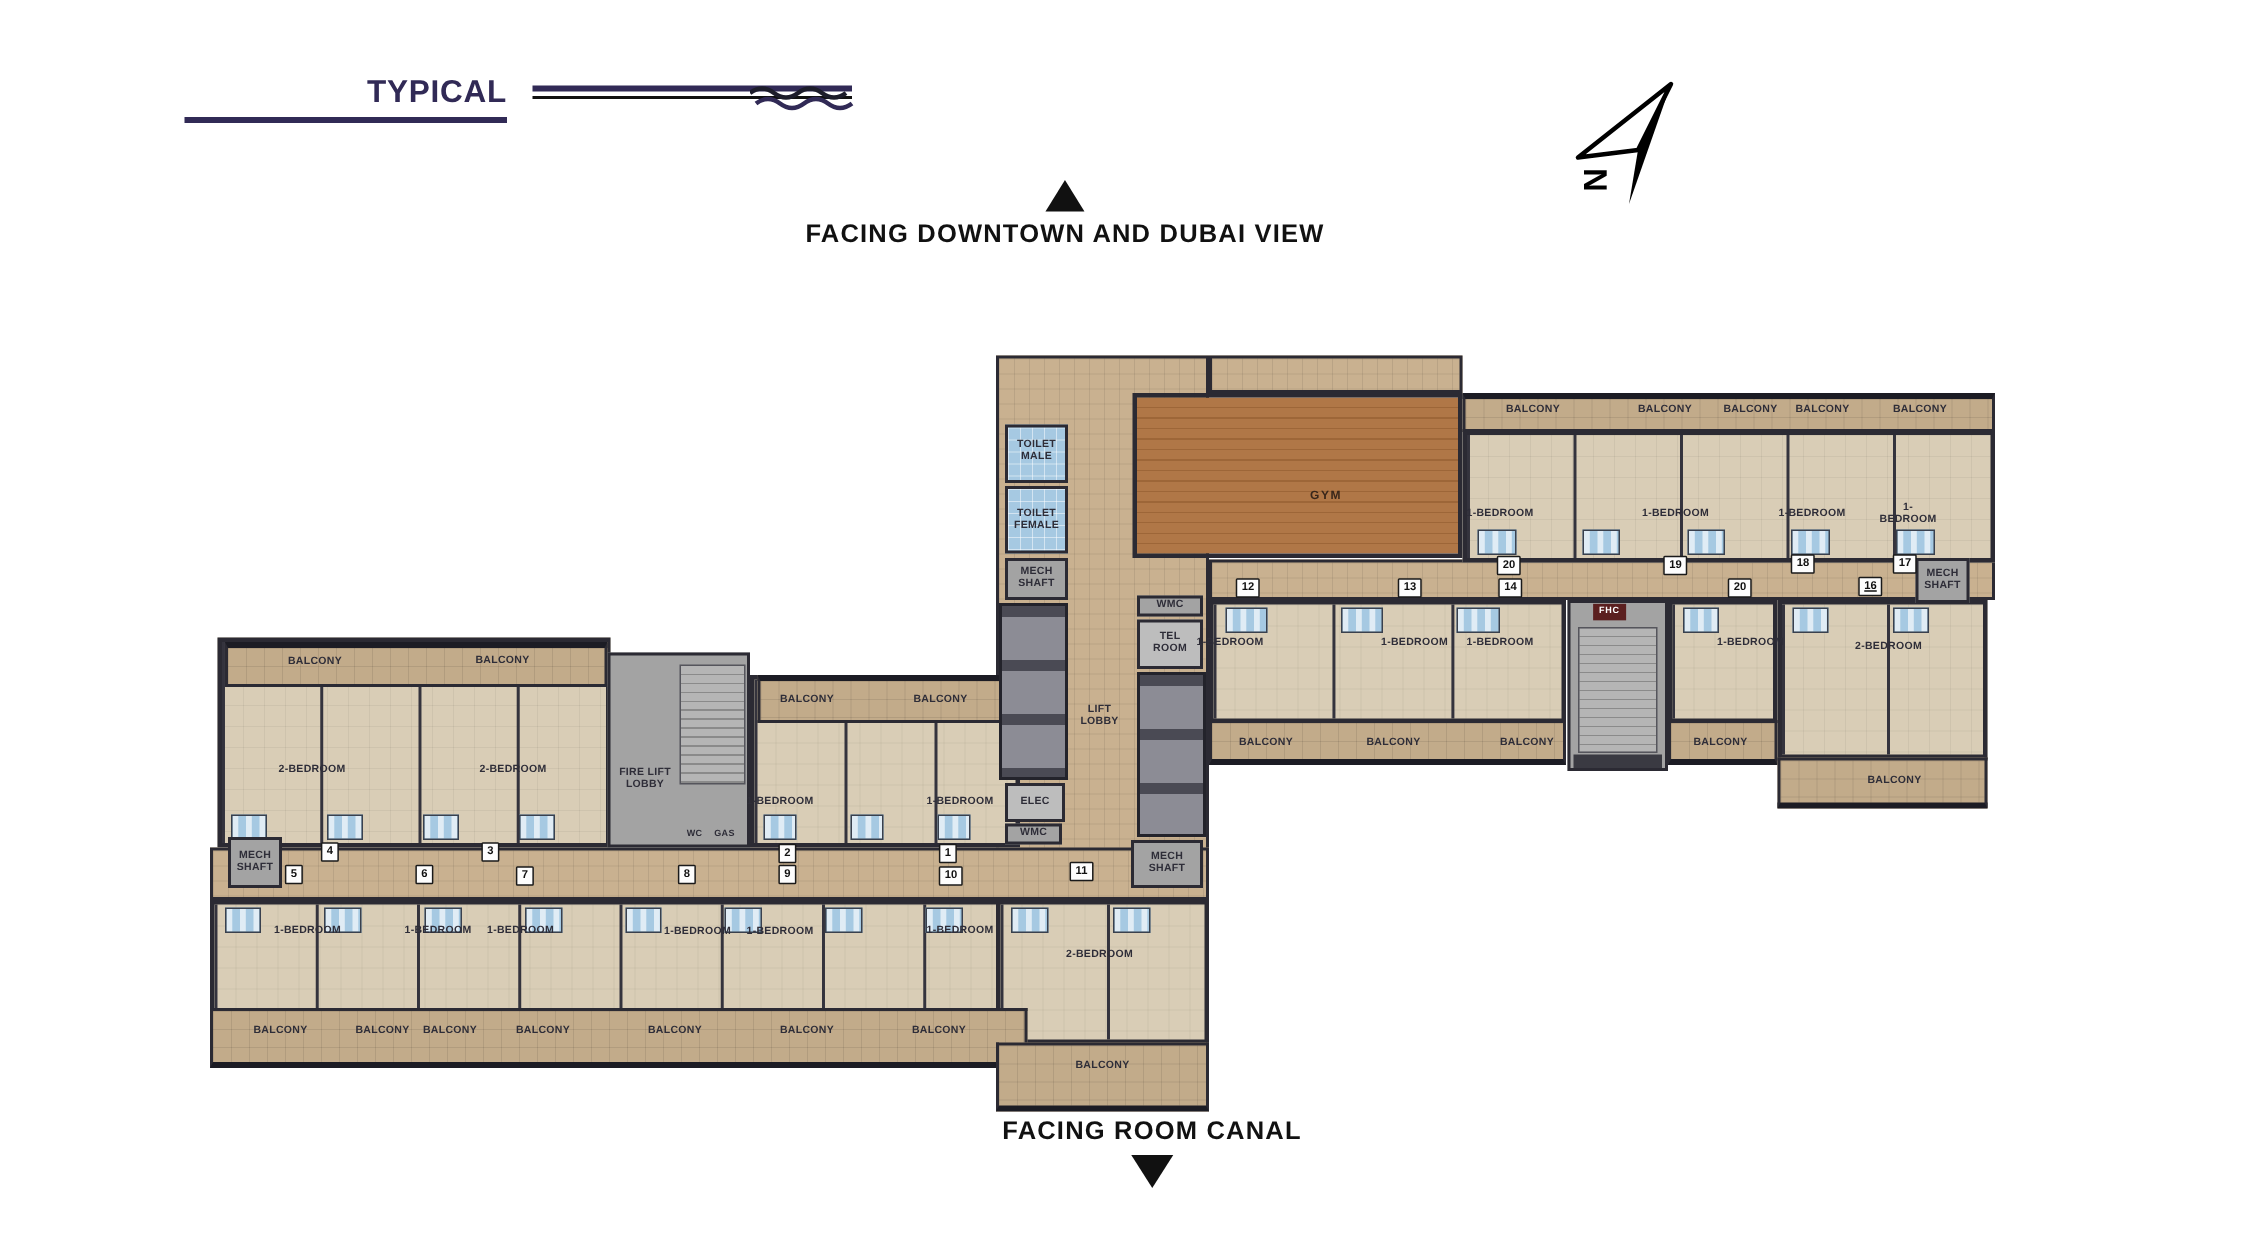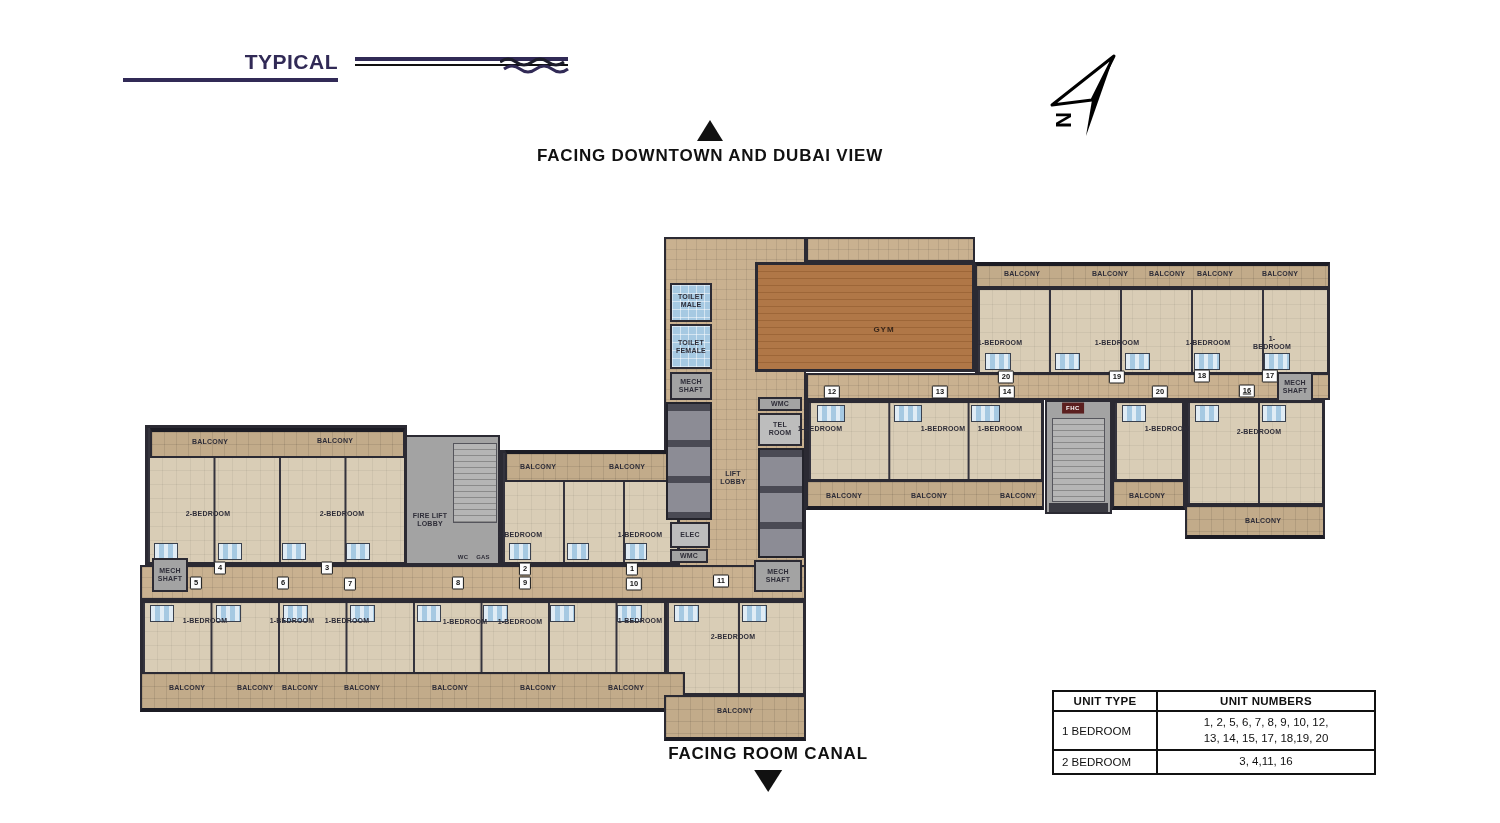--- a/index.html
+++ b/index.html
@@ -274,33 +274,14 @@
         <div class="unit-chip" style="left: 1007px; top: 392px;">14</div>
         <div class="unit-chip" style="left: 1160px; top: 392px;">20</div>
         <div class="unit-chip" style="left: 1247px; top: 391px; text-decoration: underline;">16</div>
         <div class="unit-chip" style="left: 1270px; top: 376px;">17</div>
         <div class="unit-chip" style="left: 1202px; top: 376px;">18</div>
         <div class="unit-chip" style="left: 1117px; top: 377px;">19</div>
         <div class="unit-chip" style="left: 1006px; top: 377px;">20</div>
       </div>
   </div>
 
-  <table class="legend">
-    <thead>
-      <tr>
-        <th>UNIT TYPE</th>
-        <th>UNIT NUMBERS</th>
-      </tr>
-    </thead>
-    <tbody>
-      <tr>
-        <td class="type-cell">1 BEDROOM</td>
-        <td class="nums">1, 2, 5, 6, 7, 8, 9, 10, 12,
-13, 14, 15, 17, 18,19, 20</td>
-      </tr>
-      <tr>
-        <td class="type-cell">2 BEDROOM</td>
-        <td class="nums">3, 4,11, 16</td>
-      </tr>
-    </tbody>
-  </table>
 
 </div>
 
 </body></html>

